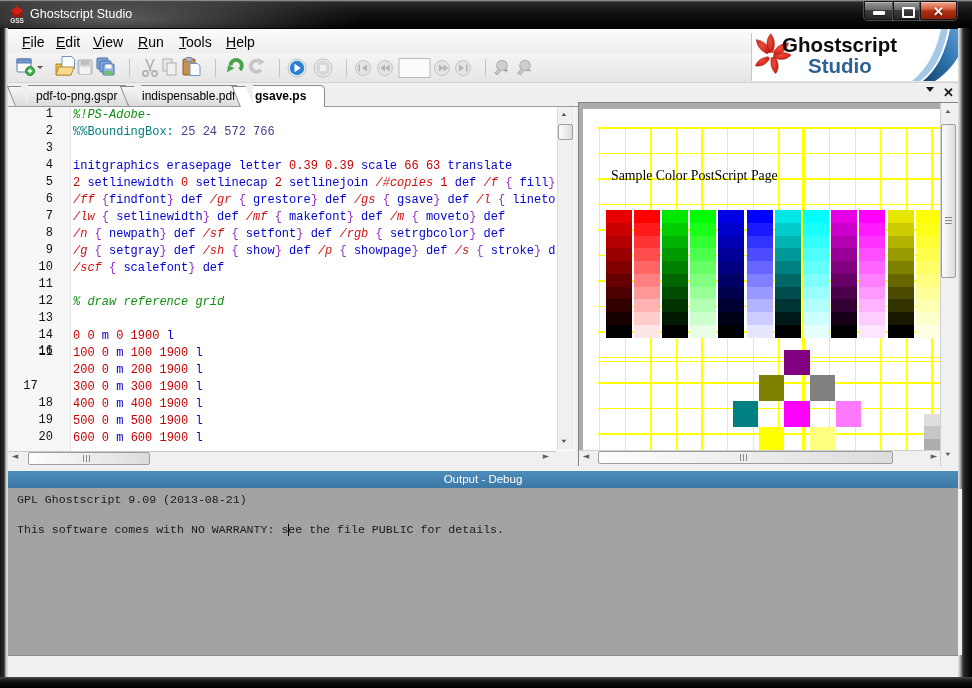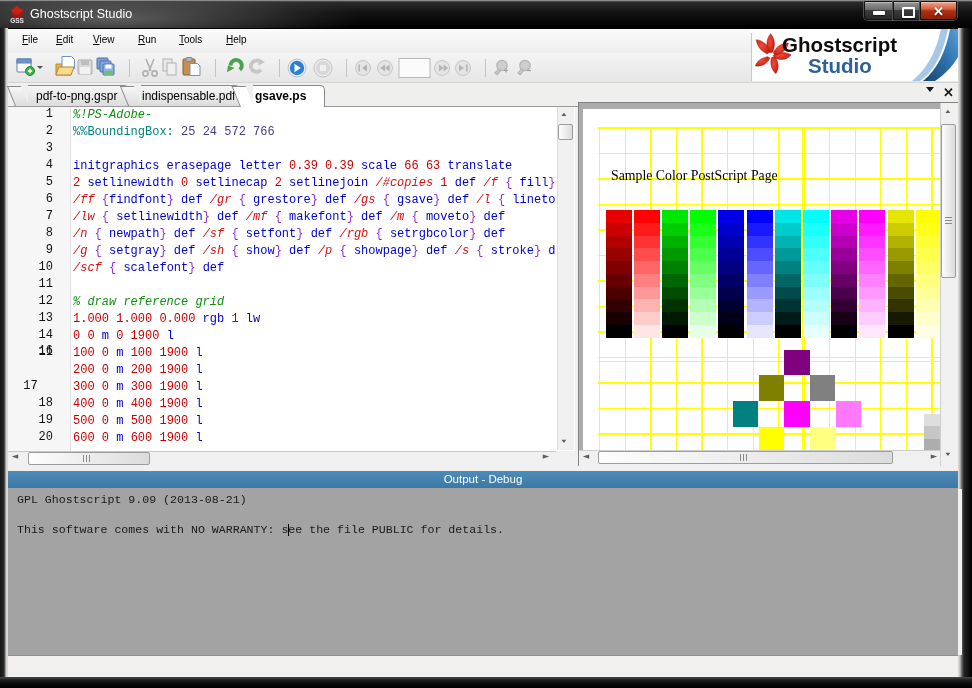--- a/index.html
+++ b/index.html
@@ -31,21 +31,21 @@
     background:linear-gradient(#efa98e,#d65b3c 42%,#ad3015 52%,#8d2007);}
   .winbtn span{position:absolute;left:0;right:0;top:2px;text-align:center;color:#fff;
     font-size:11px;font-weight:bold;text-shadow:0 1px 2px rgba(0,0,0,.6);}
   
   #menubar{left:8px;top:29px;width:950px;height:24px;
     background:linear-gradient(#fbfbfb,#eeeeee);}
   #toolbar{left:8px;top:53px;width:950px;height:30px;
     background:linear-gradient(#f4f4f4,#e6e6e6);border-bottom:1px solid #d4d4d4;box-sizing:border-box;}
   #tabbar{left:8px;top:83px;width:950px;height:24px;background:#efefee;
     border-bottom:1px solid #9a9a9a;box-sizing:border-box;}
-  .menuitem{top:34px;color:#000;font-size:10px;}
+  .menuitem{top:34px;color:#000;font-size:14px;}
   .menuitem u{text-decoration:underline;}
   
   .tab{top:85px;height:21px;background:linear-gradient(#f6f6f6,#dcdcdc);
     border-top:1px solid #8a8a8a;border-right:1px solid #8a8a8a;border-radius:0 5px 0 0;
     font-size:12px;color:#000;box-sizing:border-box;}
   .tab .slant{position:absolute;left:-13px;top:0;width:14px;height:100%;
     background:linear-gradient(#f6f6f6,#dcdcdc);border-left:1.3px solid #8a8a8a;border-top:1px solid #8a8a8a;
     transform:skewX(22deg);transform-origin:100% 100%;box-sizing:border-box;}
   .tabtxt{position:absolute;top:3px;}
   
@@ -289,21 +289,20 @@
 <div style="top:34px;"></div>
 <div style="top:51px;"><span class="c-kw">initgraphics erasepage letter </span><span class="c-num">0.39 0.39</span><span class="c-kw"> </span><span class="c-kw">scale</span><span class="c-kw"> </span><span class="c-num">66 63</span><span class="c-kw"> </span><span class="c-kw">translate</span></div>
 <div style="top:68px;"><span class="c-num">2</span><span class="c-kw"> setlinewidth </span><span class="c-num">0</span><span class="c-kw"> setlinecap </span><span class="c-num">2</span><span class="c-kw"> setlinejoin </span><span class="c-name">/#copies</span><span class="c-kw"> </span><span class="c-num">1</span><span class="c-kw"> def </span><span class="c-name">/f</span><span class="c-kw"> </span><span class="c-br">{</span><span class="c-kw"> fill</span><span class="c-br">}</span></div>
 <div style="top:85px;"><span class="c-name">/ff</span><span class="c-kw"> </span><span class="c-br">{</span><span class="c-kw">findfont</span><span class="c-br">}</span><span class="c-kw"> def </span><span class="c-name">/gr</span><span class="c-kw"> </span><span class="c-br">{</span><span class="c-kw"> grestore</span><span class="c-br">}</span><span class="c-kw"> def </span><span class="c-name">/gs</span><span class="c-kw"> </span><span class="c-br">{</span><span class="c-kw"> gsave</span><span class="c-br">}</span><span class="c-kw"> def </span><span class="c-name">/l</span><span class="c-kw"> </span><span class="c-br">{</span><span class="c-kw"> lineto</span><span class="c-br">}</span></div>
 <div style="top:102px;"><span class="c-name">/lw</span><span class="c-kw"> </span><span class="c-br">{</span><span class="c-kw"> setlinewidth</span><span class="c-br">}</span><span class="c-kw"> def </span><span class="c-name">/mf</span><span class="c-kw"> </span><span class="c-br">{</span><span class="c-kw"> makefont</span><span class="c-br">}</span><span class="c-kw"> def </span><span class="c-name">/m</span><span class="c-kw"> </span><span class="c-br">{</span><span class="c-kw"> moveto</span><span class="c-br">}</span><span class="c-kw"> def</span></div>
 <div style="top:119px;"><span class="c-name">/n</span><span class="c-kw"> </span><span class="c-br">{</span><span class="c-kw"> newpath</span><span class="c-br">}</span><span class="c-kw"> def </span><span class="c-name">/sf</span><span class="c-kw"> </span><span class="c-br">{</span><span class="c-kw"> setfont</span><span class="c-br">}</span><span class="c-kw"> def </span><span class="c-name">/rgb</span><span class="c-kw"> </span><span class="c-br">{</span><span class="c-kw"> setrgbcolor</span><span class="c-br">}</span><span class="c-kw"> def</span></div>
 <div style="top:136px;"><span class="c-name">/g</span><span class="c-kw"> </span><span class="c-br">{</span><span class="c-kw"> setgray</span><span class="c-br">}</span><span class="c-kw"> def </span><span class="c-name">/sh</span><span class="c-kw"> </span><span class="c-br">{</span><span class="c-kw"> show</span><span class="c-br">}</span><span class="c-kw"> def </span><span class="c-name">/p</span><span class="c-kw"> </span><span class="c-br">{</span><span class="c-kw"> showpage</span><span class="c-br">}</span><span class="c-kw"> def </span><span class="c-name">/s</span><span class="c-kw"> </span><span class="c-br">{</span><span class="c-kw"> stroke</span><span class="c-br">}</span><span class="c-kw"> def</span></div>
 <div style="top:153px;"><span class="c-name">/scf</span><span class="c-kw"> </span><span class="c-br">{</span><span class="c-kw"> scalefont</span><span class="c-br">}</span><span class="c-kw"> def</span></div>
 <div style="top:170px;"></div>
 <div style="top:187px;"><span class="c-com">% draw reference grid</span></div>
-<div style="top:204px;"><span class="c-num">1.000 1.000 0.000</span><span class="c-kw"> rgb </span><span class="c-num">1</span><span class="c-kw"> lw</span></div>
 <div style="top:221px;"><span class="c-num">0 0</span><span class="c-kw"> m </span><span class="c-num">0 1900</span><span class="c-kw"> l</span></div>
 <div style="top:238px;"><span class="c-num">100 0</span><span class="c-kw"> m </span><span class="c-num">100 1900</span><span class="c-kw"> l</span></div>
 <div style="top:255px;"><span class="c-num">200 0</span><span class="c-kw"> m </span><span class="c-num">200 1900</span><span class="c-kw"> l</span></div>
 <div style="top:272px;"><span class="c-num">300 0</span><span class="c-kw"> m </span><span class="c-num">300 1900</span><span class="c-kw"> l</span></div>
 <div style="top:289px;"><span class="c-num">400 0</span><span class="c-kw"> m </span><span class="c-num">400 1900</span><span class="c-kw"> l</span></div>
 <div style="top:306px;"><span class="c-num">500 0</span><span class="c-kw"> m </span><span class="c-num">500 1900</span><span class="c-kw"> l</span></div>
 <div style="top:323px;"><span class="c-num">600 0</span><span class="c-kw"> m </span><span class="c-num">600 1900</span><span class="c-kw"> l</span></div>
 </div>
 
 <div class="abs" id="preview">

